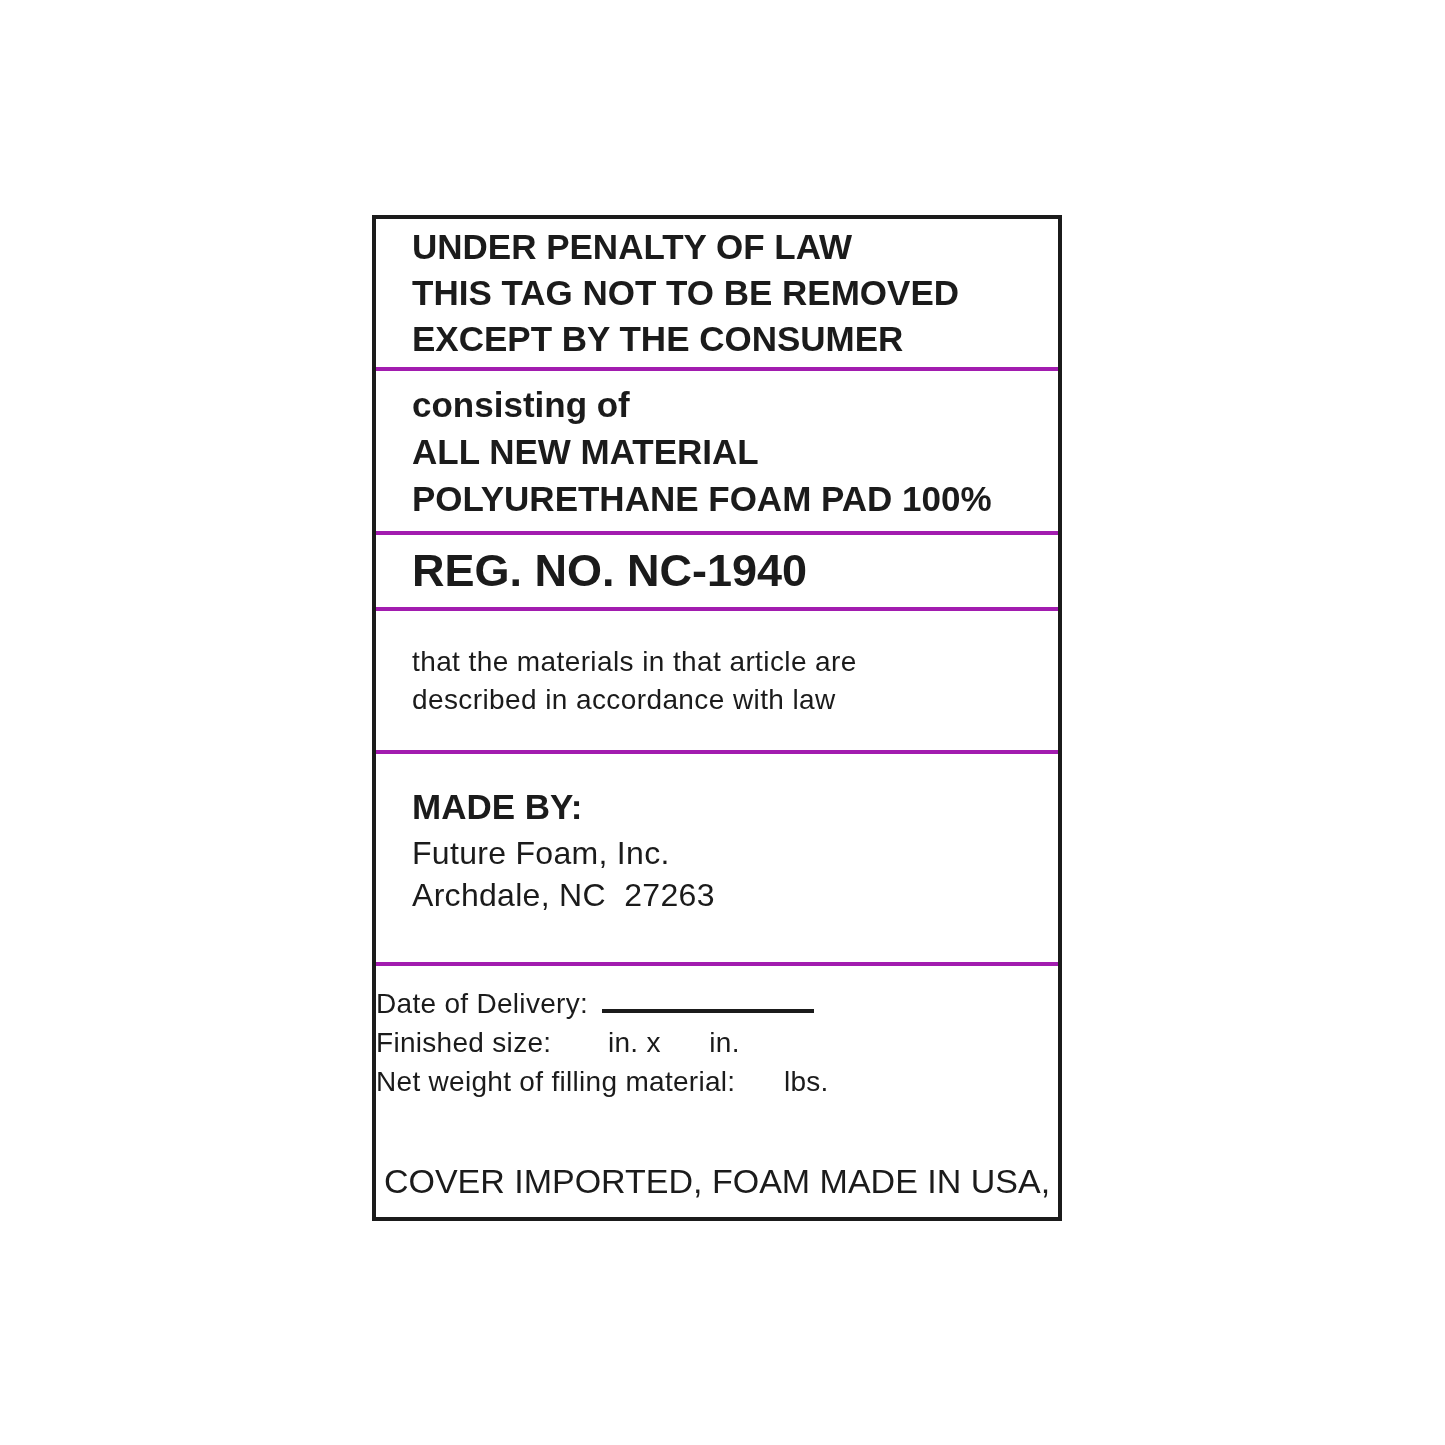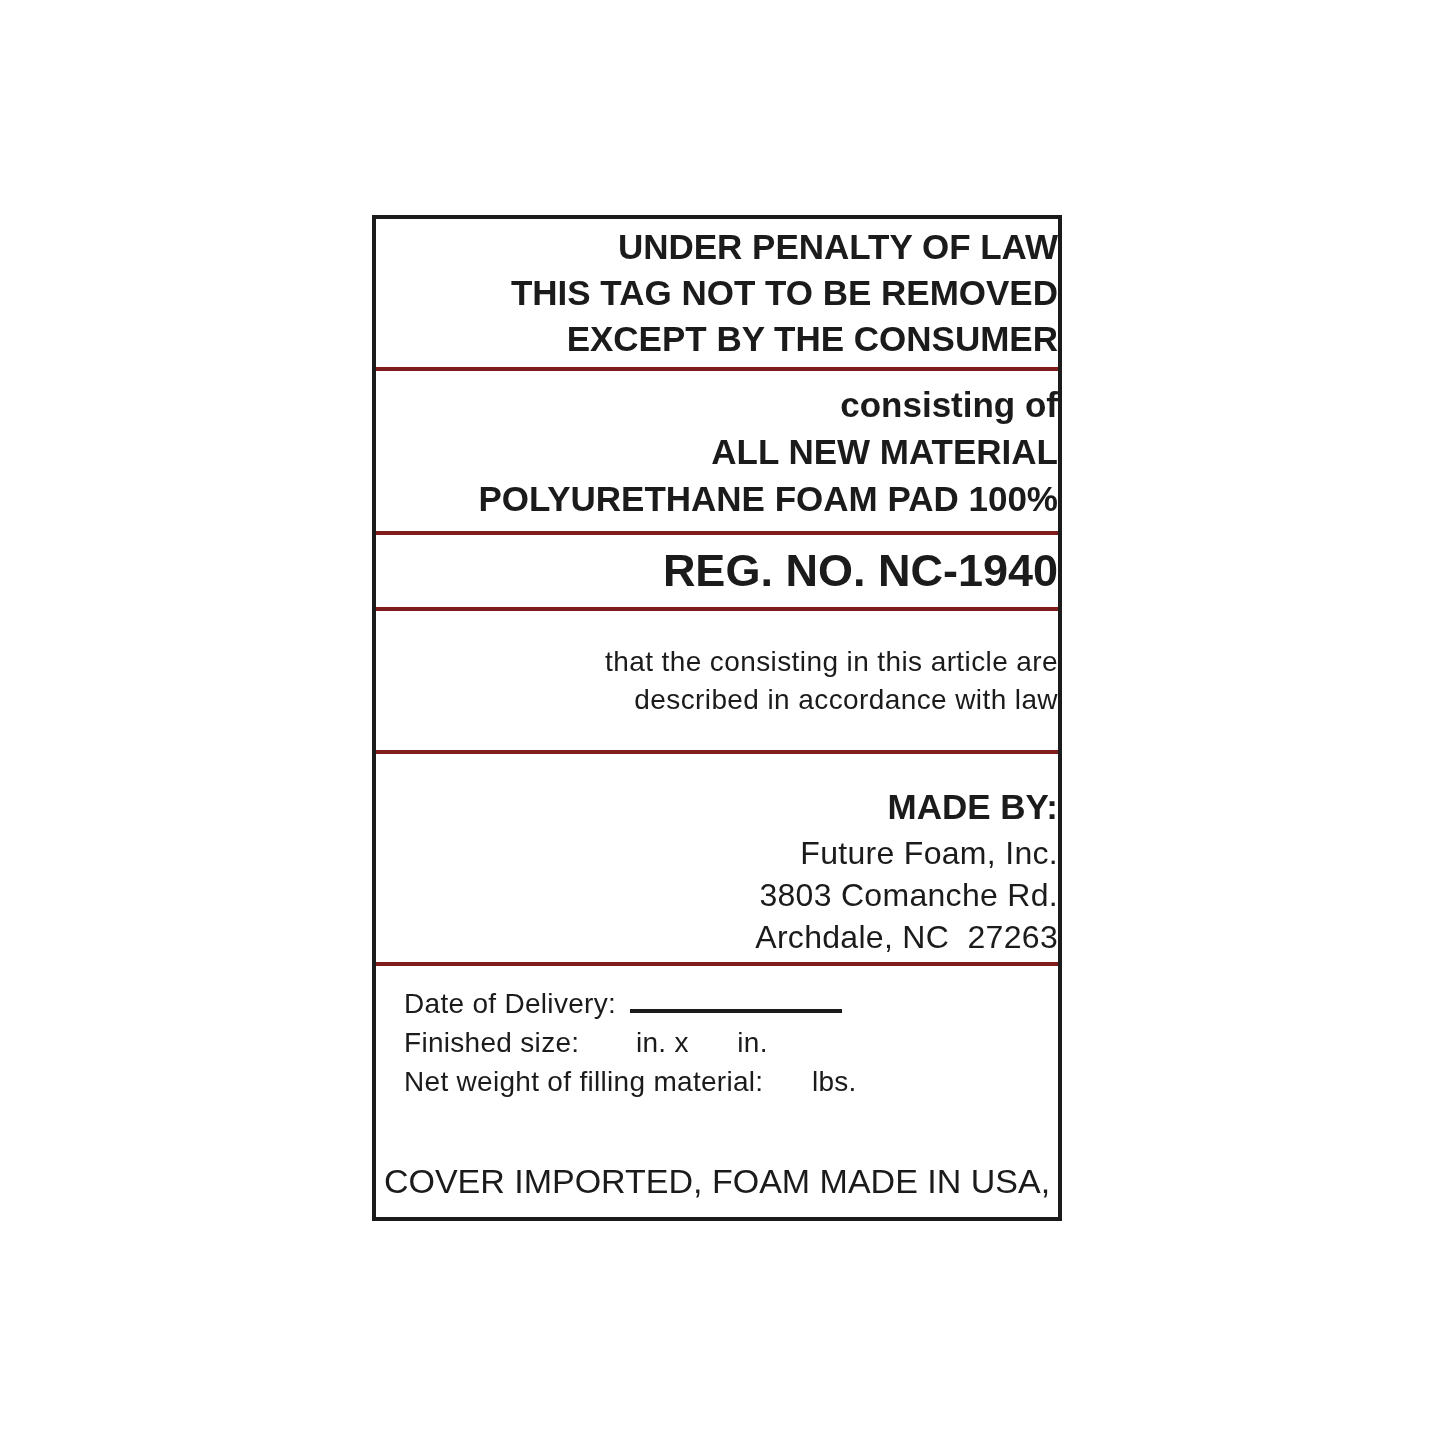--- a/index.html
+++ b/index.html
@@ -24,25 +24,26 @@
     width: 690px;
     height: 1006px;
     box-sizing: border-box;
     border: 4px solid #1b1b1b;
     background: #ffffff;
     display: flex;
     flex-direction: column;
   }
   .section {
     box-sizing: border-box;
-    border-bottom: 4px solid #7f1d1d;
+    border-bottom: 4px solid #a21caf;
     display: flex;
     flex-direction: column;
     justify-content: center;
-    text-align: right;
+    text-align: left;
+    padding-left: 36px;
   }
   .section:last-child { border-bottom: none; }
 
   
   .s-penalty { height: 152px; }
   .s-penalty .line {
     font-weight: bold;
     font-size: 35px;
     line-height: 46px;
     white-space: pre;
@@ -90,21 +91,21 @@
     white-space: pre;
   }
 
   
   .s-delivery {
     flex: 1;
     justify-content: space-between;
     text-align: left;
     padding: 18px 0 12px 0;
   }
-  .delivery-lines { padding-left: 28px; }
+  .delivery-lines { }
   .delivery-line {
     font-size: 28px;
     line-height: 39px;
     letter-spacing: 0.3px;
     white-space: pre;
   }
   .blank-line {
     display: inline-block;
     width: 212px;
     height: 22px;
@@ -136,28 +137,27 @@
       <div class="line">consisting of</div>
       <div class="line">ALL NEW MATERIAL</div>
       <div class="line">POLYURETHANE FOAM PAD 100%</div>
     </div>
 
     <div class="section s-reg">
       <div class="line">REG. NO. NC-1940</div>
     </div>
 
     <div class="section s-cert">
-      <div class="line">that the consisting in this article are</div>
+      <div class="line">that the materials in that article are</div>
       <div class="line">described in accordance with law</div>
     </div>
 
     <div class="section s-madeby">
       <div class="heading">MADE BY:</div>
       <div class="line">Future Foam, Inc.</div>
-      <div class="line">3803 Comanche Rd.</div>
       <div class="line">Archdale, NC  27263</div>
     </div>
 
     <div class="section s-delivery">
       <div class="delivery-lines">
         <div class="delivery-line"><span>Date of Delivery:</span><span class="blank-line"></span></div>
         <div class="delivery-line">Finished size:       in. x      in.</div>
         <div class="delivery-line">Net weight of filling material:      lbs.</div>
       </div>
       <div class="origin-lines">

